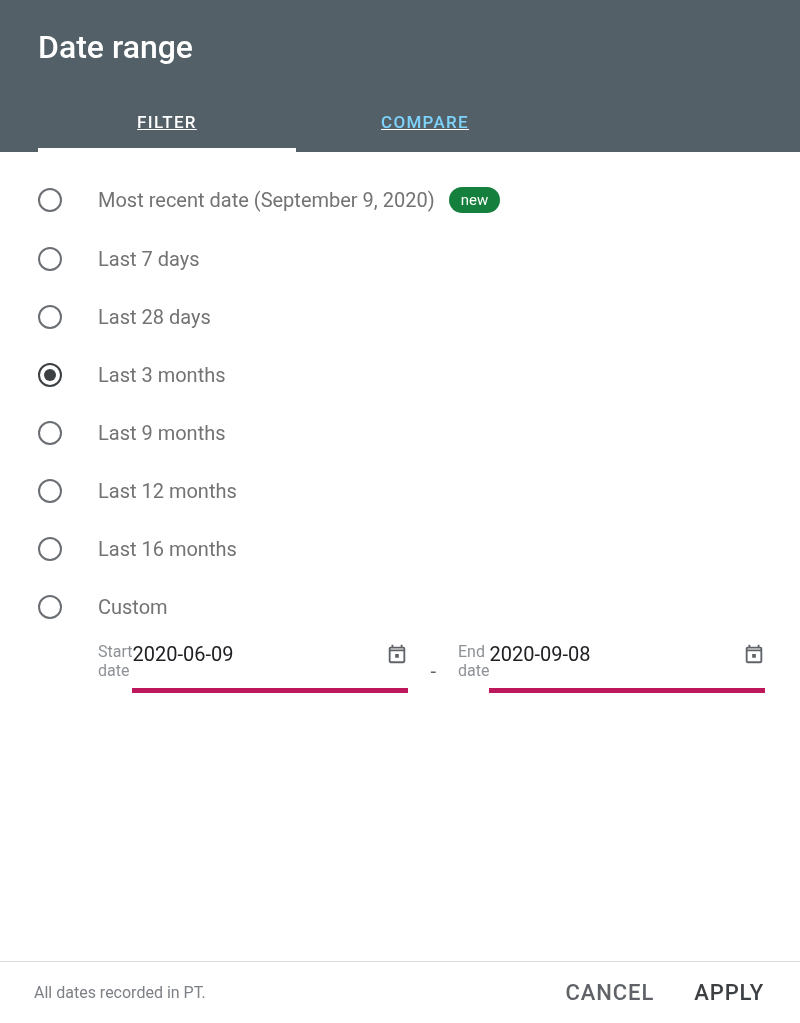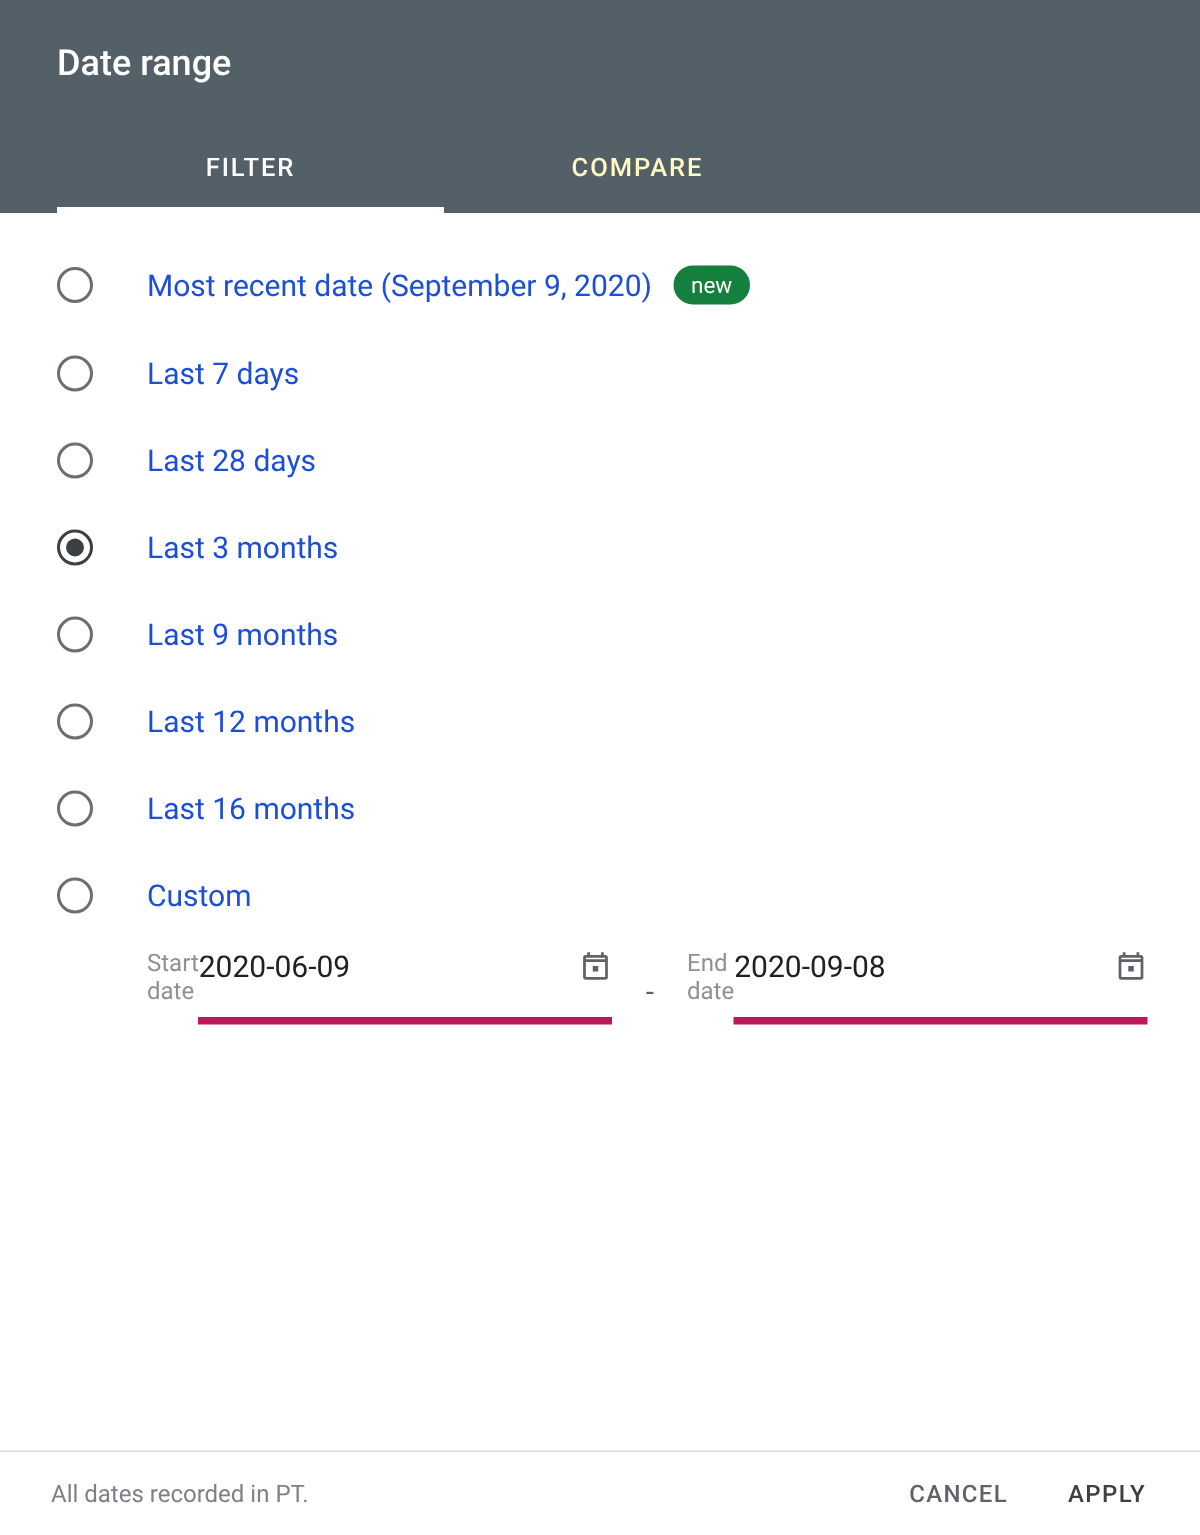--- a/index.html
+++ b/index.html
@@ -14,46 +14,47 @@
     flex-direction: column;
   }
 
   
   .header {
     background: #546067;
     color: #fff;
     padding-top: 28px;
   }
   .title {
-    font-size: 24px;
+    font-size: 32px;
     font-weight: 500;
     padding: 0 36px 28px 38px;
   }
   .tabs {
     display: flex;
+    text-decoration: underline;
   }
   .tab {
     flex: 0 0 auto;
     text-align: center;
     font-size: 17px;
     font-weight: 500;
     letter-spacing: 1.3px;
     padding: 18px 0 16px 0;
     cursor: pointer;
     border-bottom: 4px solid transparent;
   }
   .tab-filter {
     margin-left: 38px;
     width: 258px;
     color: #fff;
     border-bottom-color: #fff;
   }
   .tab-compare {
     width: 258px;
-    color: #fef9c3;
+    color: #7dd3fc;
   }
 
   
   .content {
     flex: 1 1 auto;
     padding: 18px 38px 10px 38px;
     overflow: hidden;
   }
   .option-row {
     display: flex;
@@ -77,21 +78,21 @@
   }
   .radio.selected::after {
     content: "";
     width: 12px;
     height: 12px;
     background: #3c4043;
     border-radius: 50%;
   }
   .option-label {
     font-size: 20px;
-    color: #1d4ed8;
+    color: #737373;
   }
   .badge {
     display: inline-flex;
     align-items: center;
     justify-content: center;
     background: #15803d;
     color: #fff;
     font-size: 15px;
     border-radius: 14px;
     padding: 4px 12px;
@@ -157,21 +158,21 @@
     flex: 1 1 auto;
   }
   .footer-actions {
     display: flex;
     gap: 36px;
   }
   .footer-btn {
     background: none;
     border: none;
     font-family: inherit;
-    font-size: 16px;
+    font-size: 22px;
     font-weight: 500;
     letter-spacing: 0.9px;
     cursor: pointer;
     color: #5f6368;
     padding: 6px 2px;
   }
   .footer-btn.primary {
     color: #3c4043;
   }
 </style>

